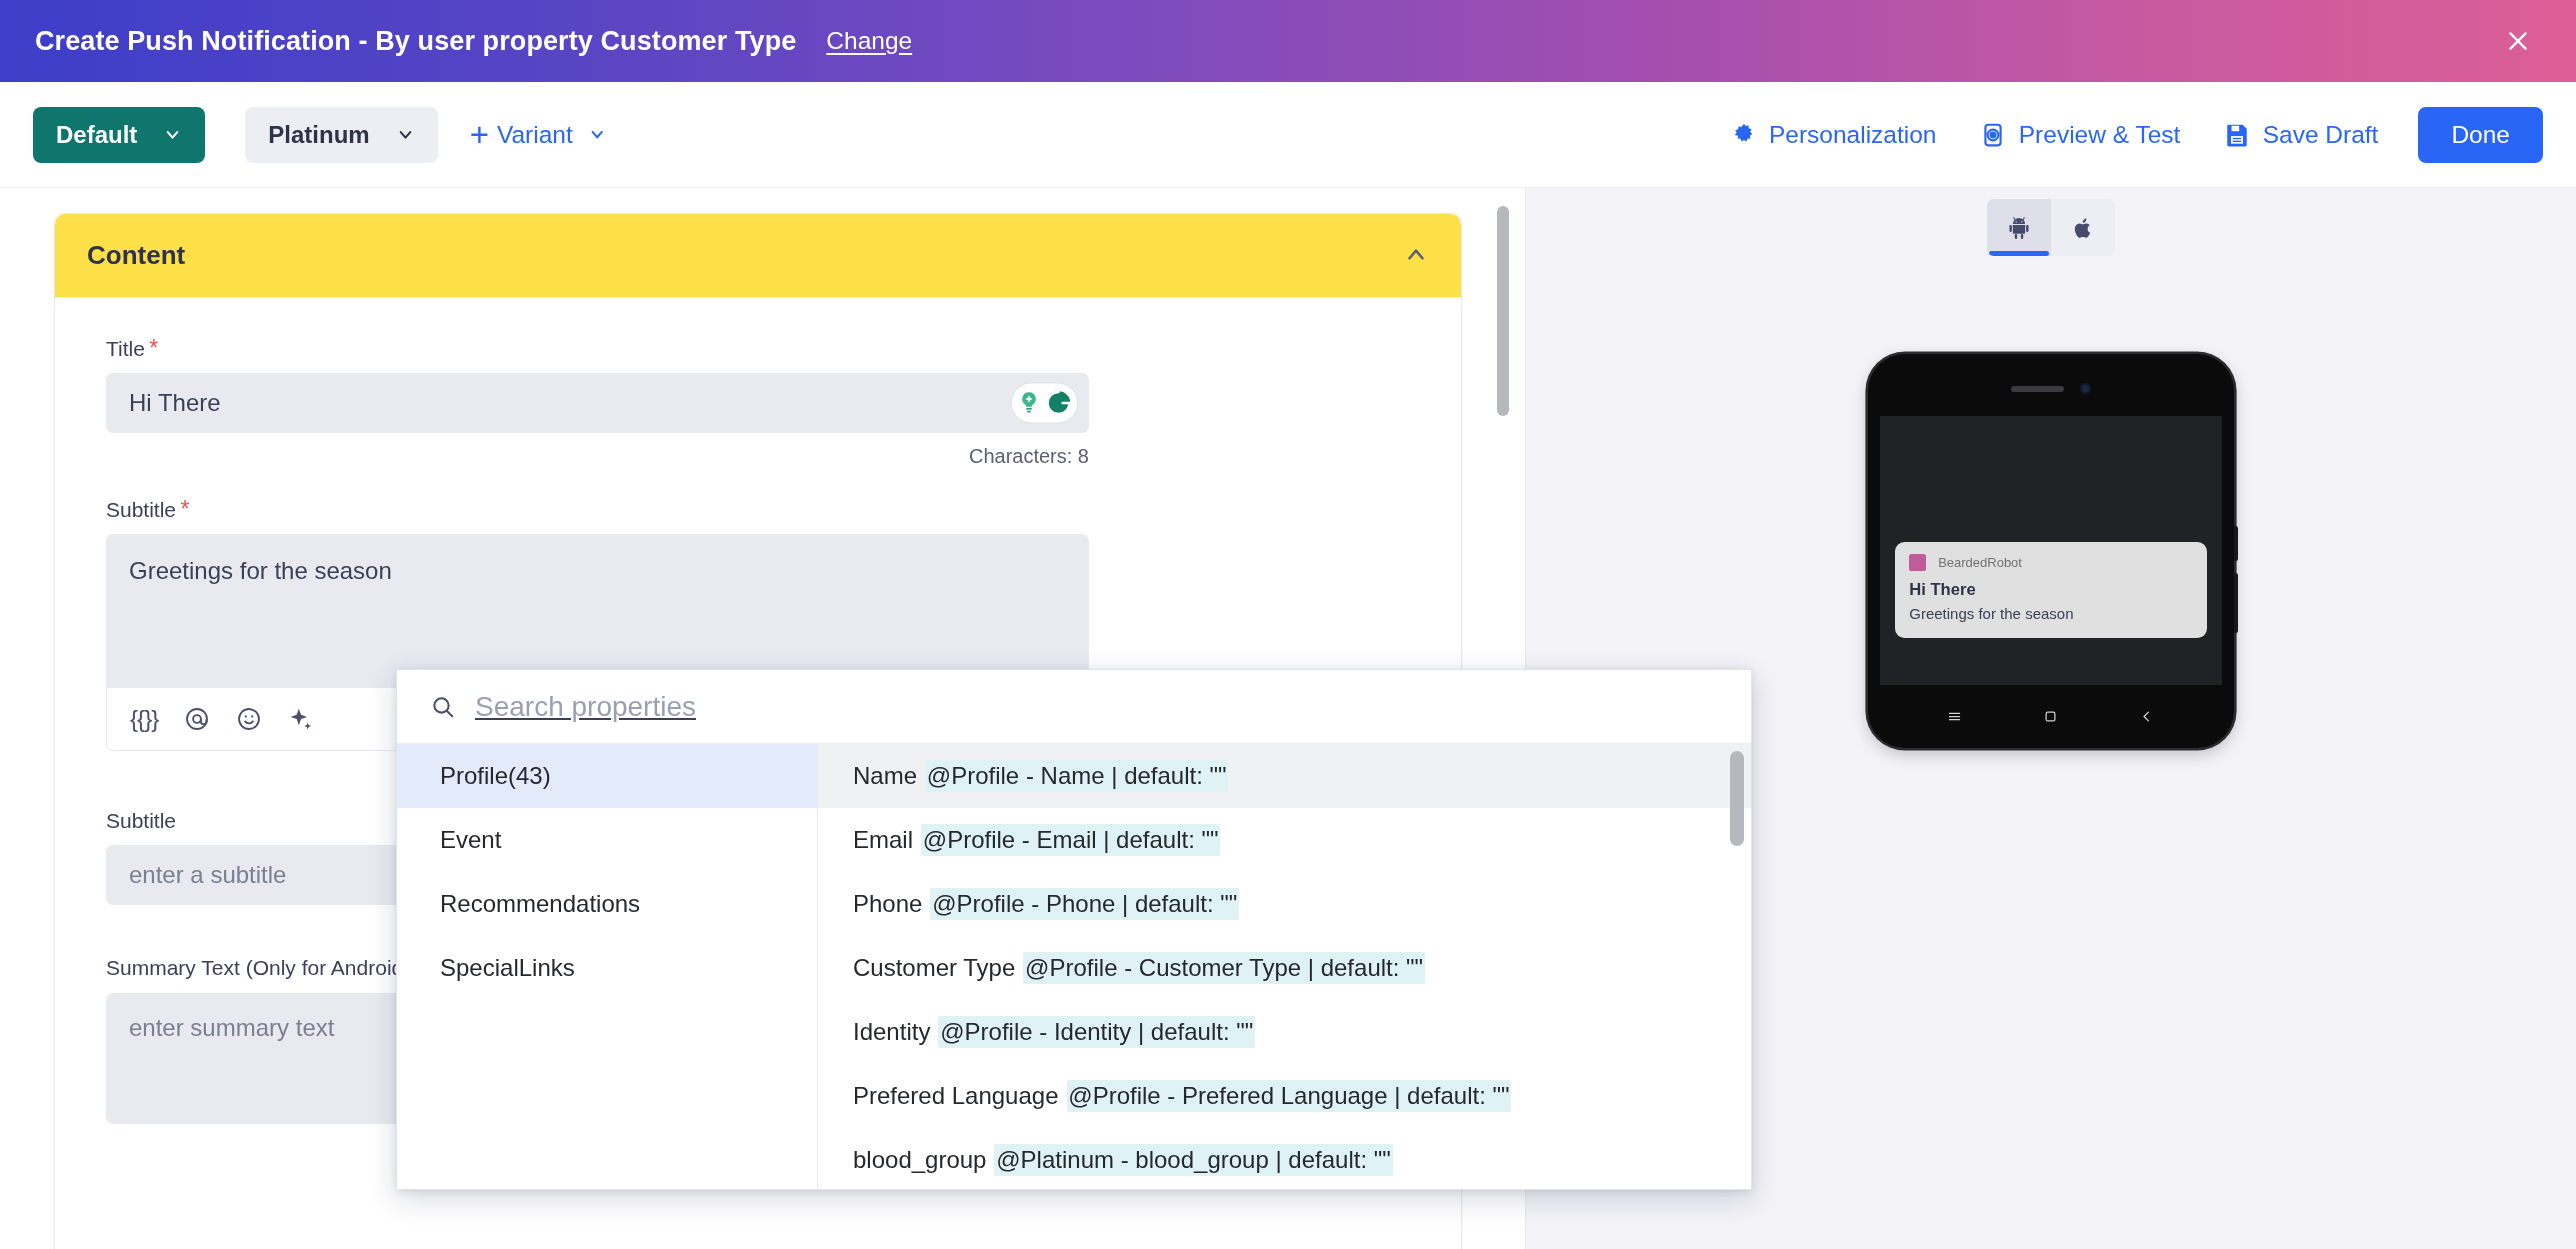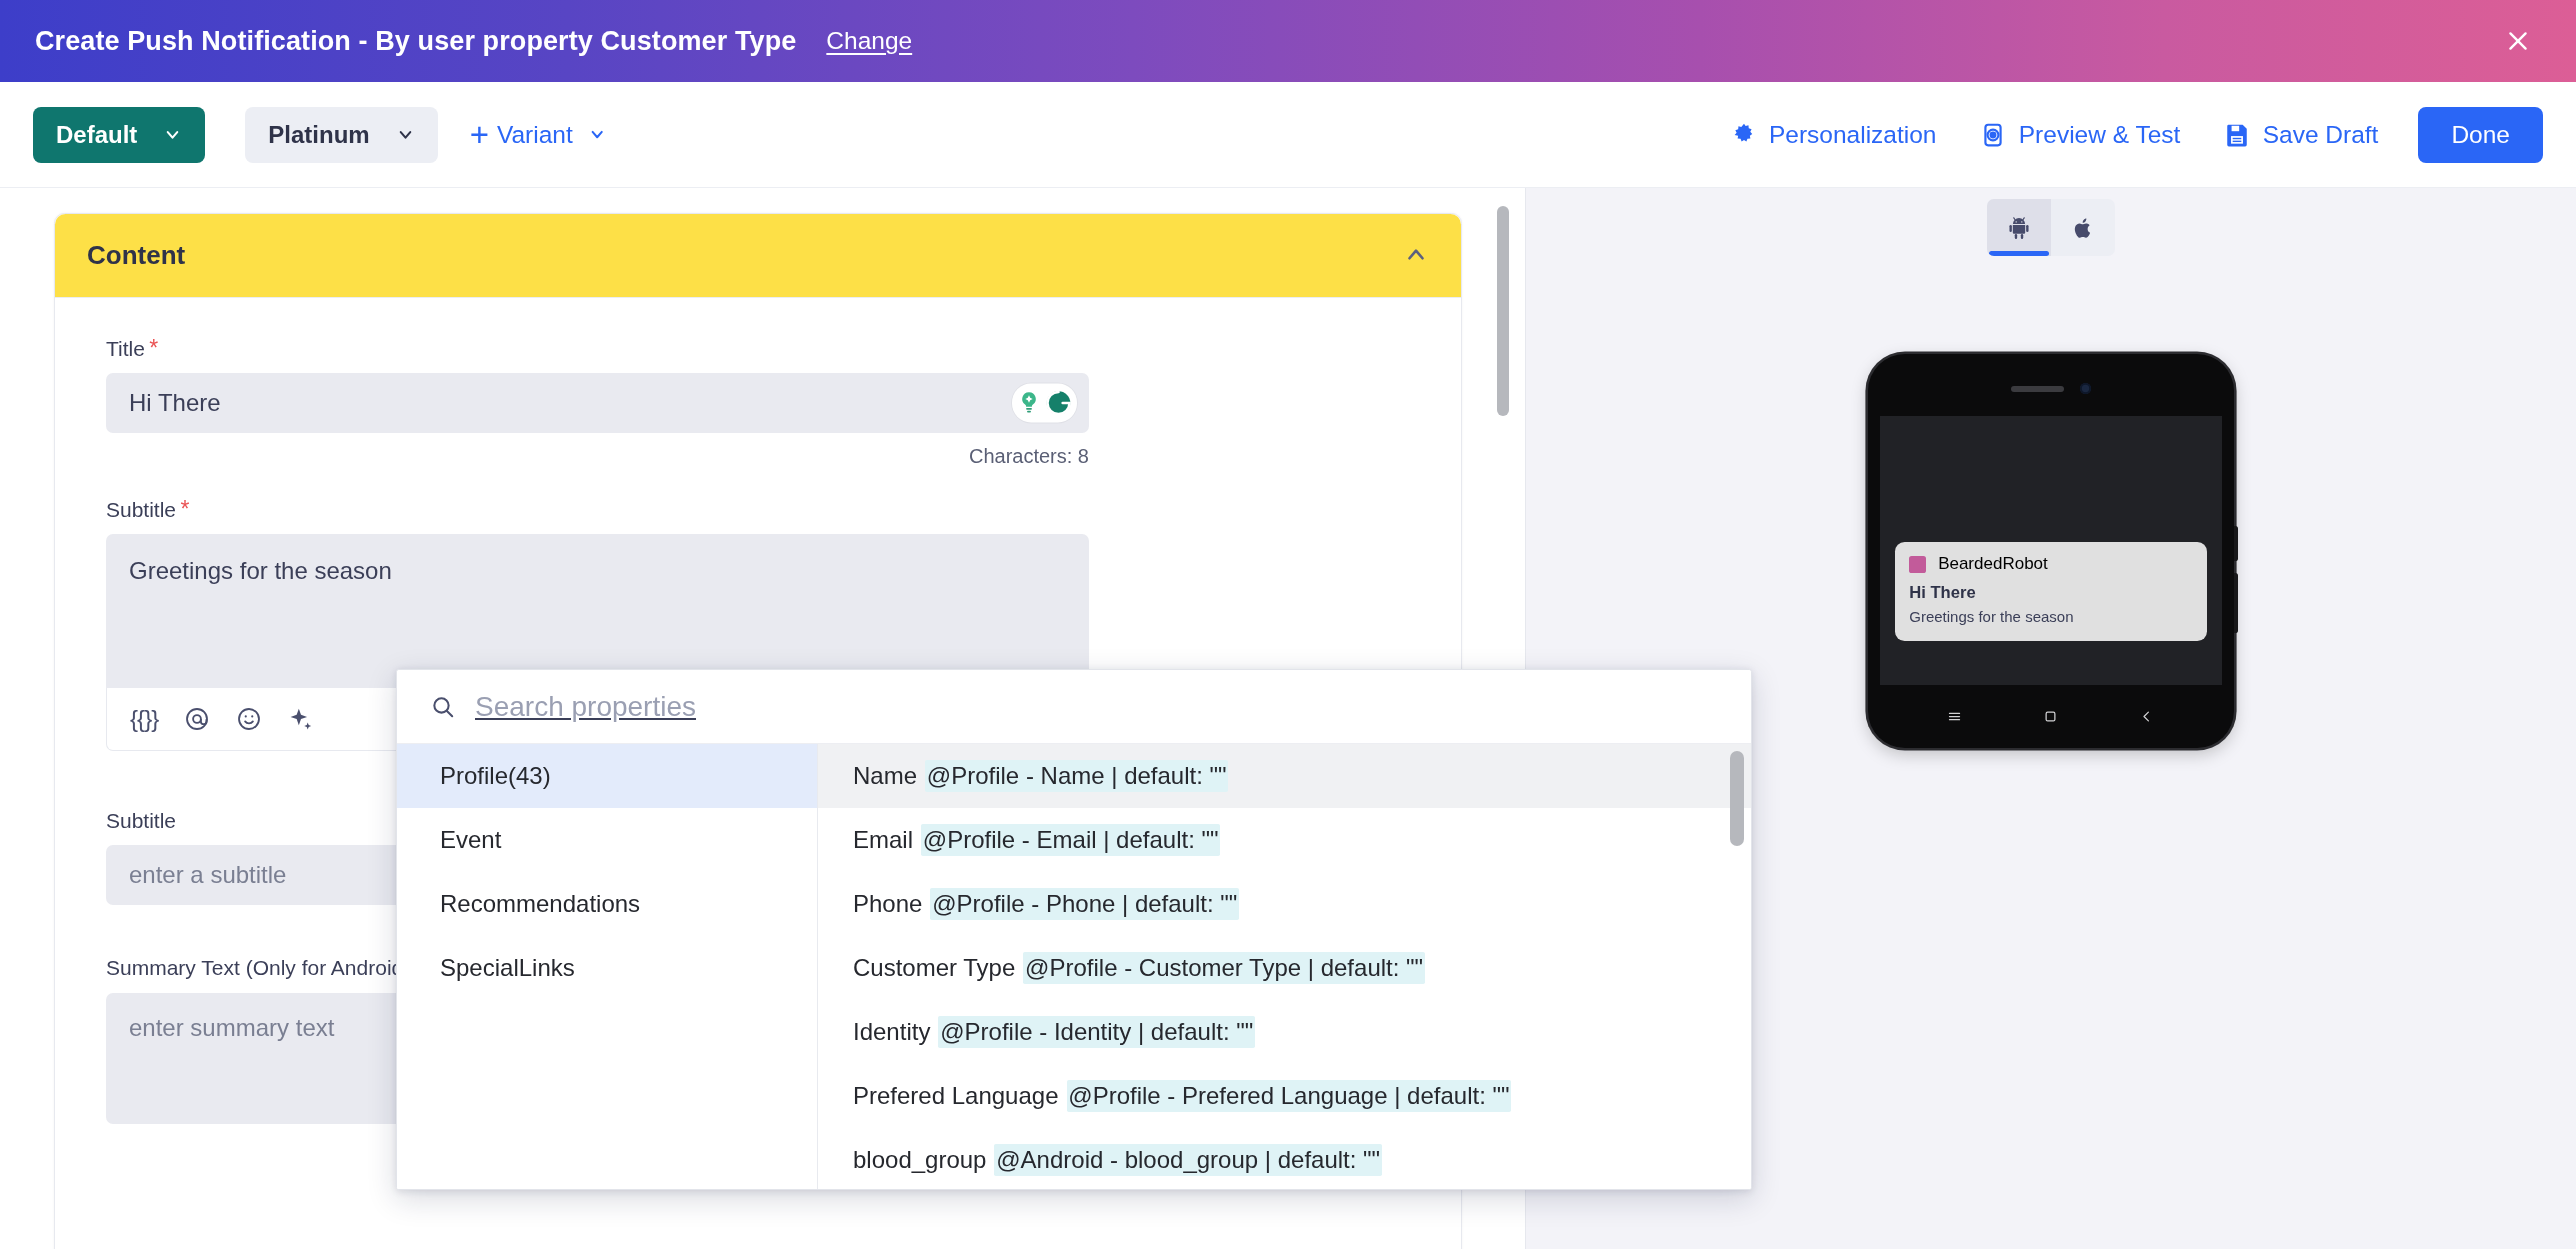--- a/index.html
+++ b/index.html
@@ -182,21 +182,21 @@
     padding: 0 39px;
   }
   .nav-ico { color: #d2d2d4; display: flex; }
 
   .notif-card {
     position: absolute; left: 15px; right: 15px; top: 126px;
     background: #e0e0e0; border-radius: 9.6px; padding: 12.3px 14px 16px 14px;
   }
   .notif-head { display: flex; align-items: center; margin-bottom: 8.8px; }
   .notif-appicon { width: 16.6px; height: 16.6px; background: #c25b9a; border-radius: 2.6px; margin-right: 12.3px; }
-  .notif-appname { font-size: 17px; color: #000000; }
+  .notif-appname { font-size: 13px; color: #737373; }
   .notif-title { font-size: 16.6px; font-weight: 700; color: #2f3349; margin-bottom: 5.3px; }
   .notif-msg { font-size: 15px; color: #3b3f58; }
 
   
   .props-overlay {
     position: absolute; left: 396px; top: 669px; width: 1356px; height: 521px;
     background: #ffffff; border: 0.9px solid #e2e4ea; border-radius: 2.6px;
     box-shadow: 0 8.8px 30px rgba(20,25,60,.16), 0 1.8px 7px rgba(20,25,60,.10);
     display: flex; flex-direction: column; overflow: hidden; z-index: 40;
   }
@@ -524,21 +524,21 @@
         <div class="prop-row">
           <span class="prop-name">Identity</span>
           <span class="prop-token">@Profile - Identity | default: ""</span>
         </div>
         <div class="prop-row">
           <span class="prop-name">Prefered Language</span>
           <span class="prop-token">@Profile - Prefered Language | default: ""</span>
         </div>
         <div class="prop-row">
           <span class="prop-name">blood_group</span>
-          <span class="prop-token">@Android - blood_group | default: ""</span>
+          <span class="prop-token">@Platinum - blood_group | default: ""</span>
         </div>
 
         <div class="props-scroll-track">
           <div class="props-scroll-thumb" style="top:0;height:95px;"></div>
         </div>
       </div>
     </div>
   </div>
 
 </div>

